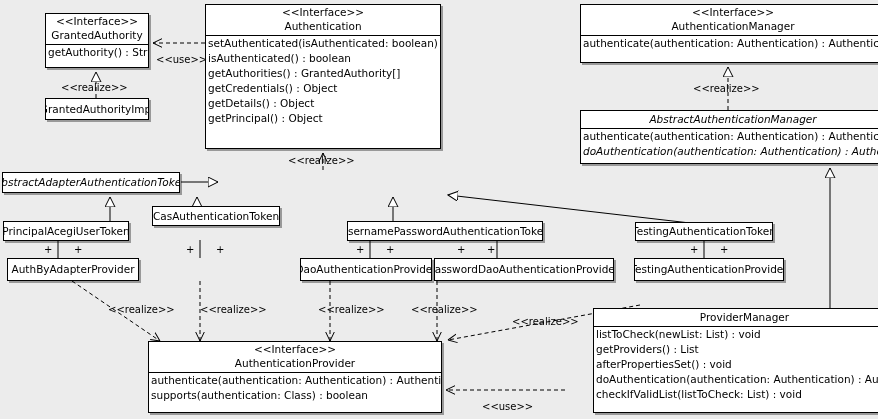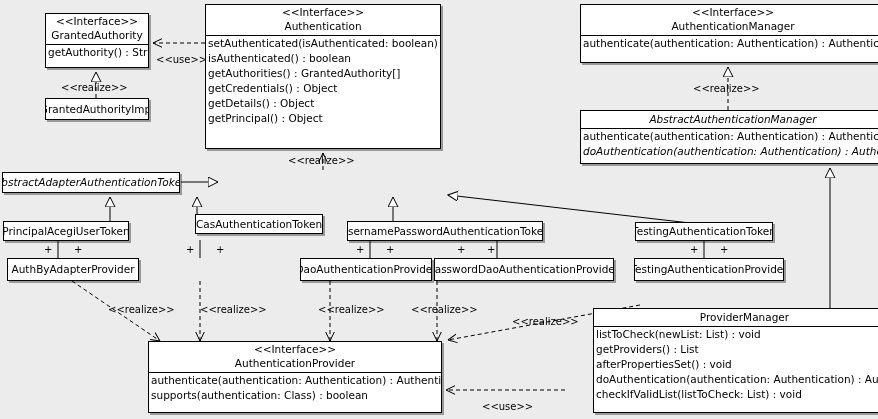--- a/index.html
+++ b/index.html
@@ -175,21 +175,21 @@
   </div>
 
   <div class="uml simple" style="left:2px;top:172px;width:178px;height:21px;">
     <span class="cname abstract">AbstractAdapterAuthenticationToken</span>
   </div>
 
 
   <div class="uml simple" style="left:3px;top:221px;width:126px;height:20px;">
     <span class="cname">PrincipalAcegiUserToken</span>
   </div>
-  <div class="uml simple" style="left:152px;top:214px;width:128px;height:20px;margin-left:43px;">
+  <div class="uml simple" style="left:152px;top:206px;width:128px;height:20px;">
     <span class="cname">CasAuthenticationToken</span>
   </div>
   <div class="uml simple" style="left:347px;top:221px;width:196px;height:20px;">
     <span class="cname">UsernamePasswordAuthenticationToken</span>
   </div>
   <div class="uml simple" style="left:635px;top:222px;width:138px;height:19px;">
     <span class="cname">TestingAuthenticationToken</span>
   </div>
 
   <div class="uml simple" style="left:7px;top:258px;width:132px;height:23px;">

